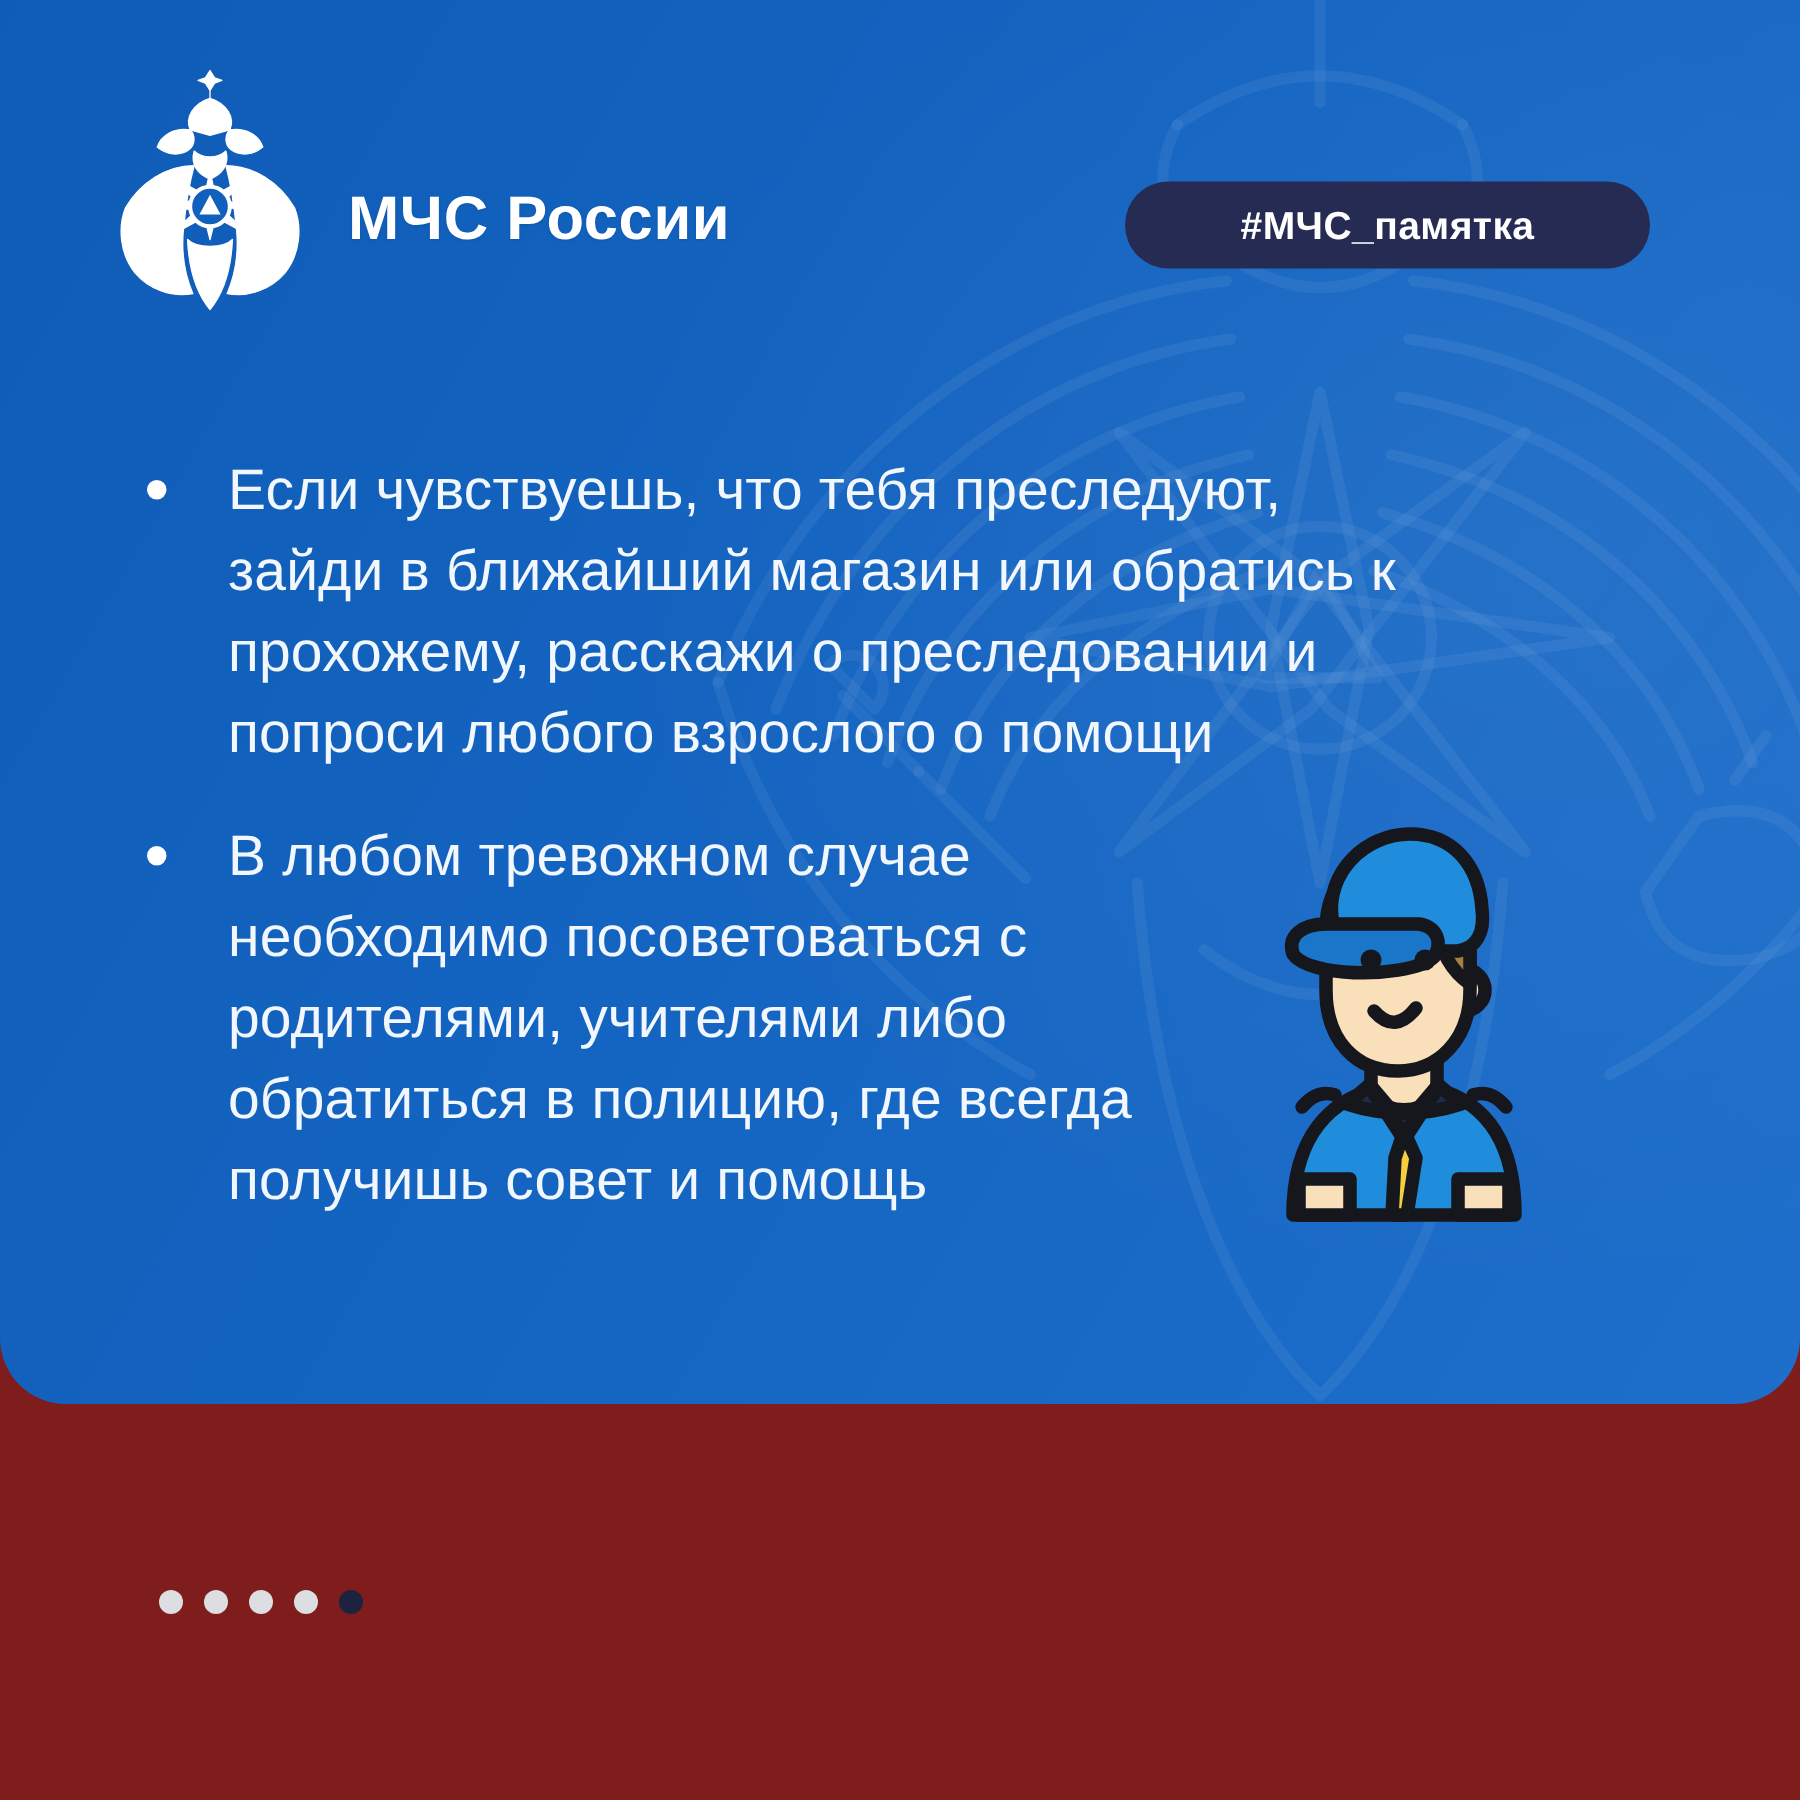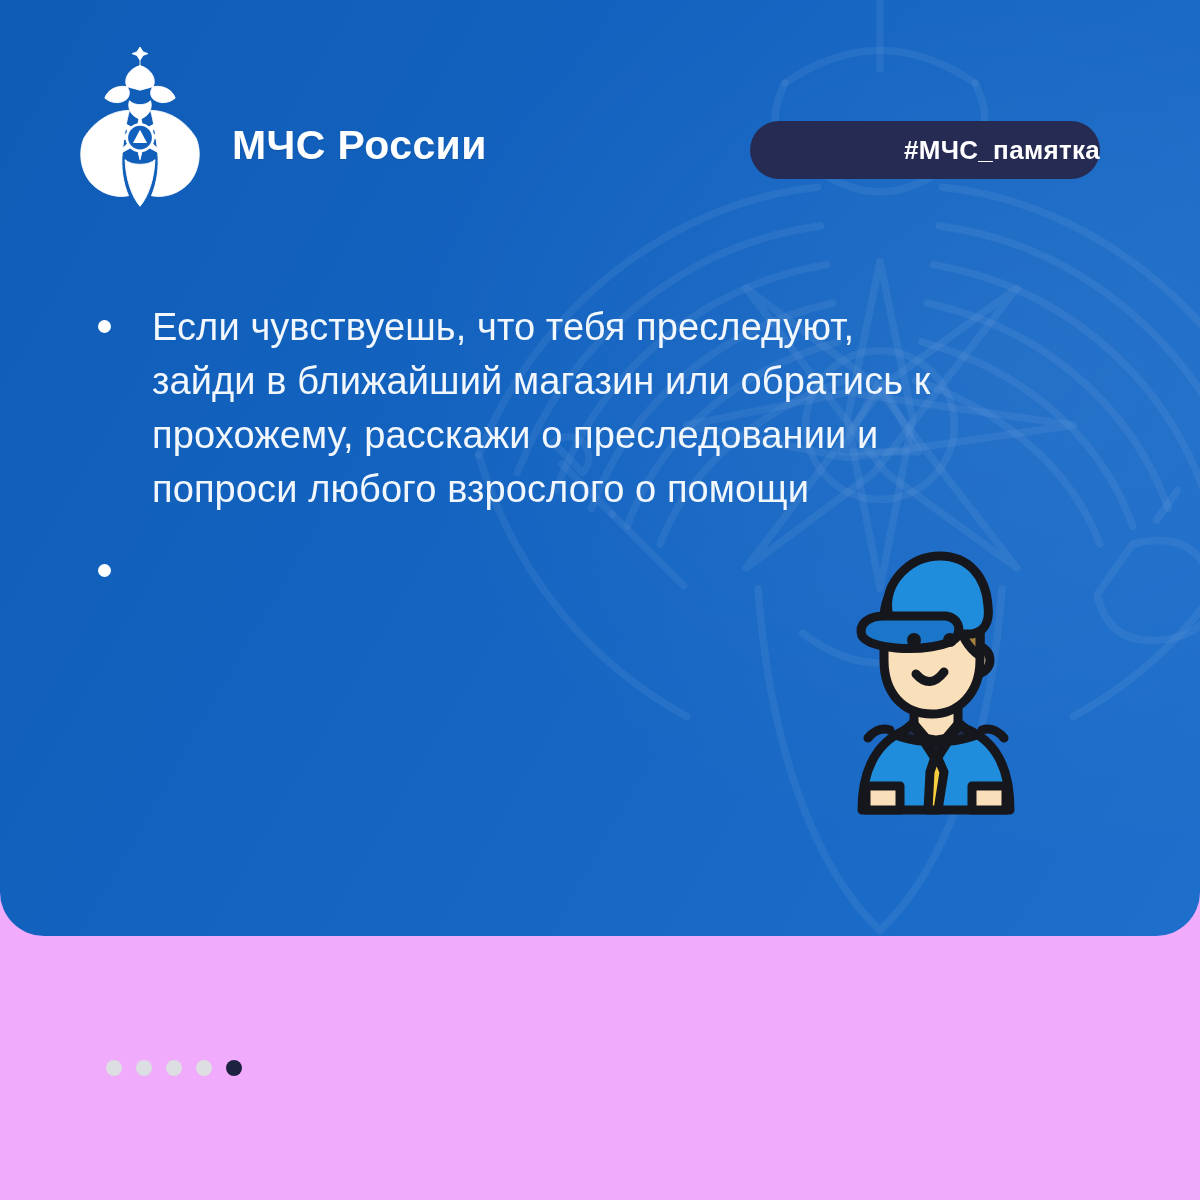--- a/index.html
+++ b/index.html
@@ -2,21 +2,21 @@
 <html><head>
 <meta charset="utf-8">
 <style>
   * { box-sizing: border-box; margin: 0; padding: 0; }
   html, body {
     width: 1200px; height: 1200px;
     background: #f8f9fa;
     font-family: "Liberation Sans", sans-serif;
     overflow: hidden;
   }
-  #stage { position: relative; width: 1200px; height: 1200px; background: #f0abfc; }
+  #stage { position: relative; width: 1200px; height: 1200px; background: #7f1d1d; }
 
   
   .card {
     position: absolute; left: 0; top: 0; width: 1200px; height: 936px;
     background: #1160bd;
     background-image:
       radial-gradient(ellipse 900px 700px at 85% 40%, rgba(255,255,255,.055), rgba(255,255,255,0) 70%),
       linear-gradient(120deg, #0f5cb6 0%, #1363c0 42%, #1e6fcb 100%);
     border-bottom-left-radius: 44px;
     border-bottom-right-radius: 44px;
@@ -36,21 +36,21 @@
   .brand-title {
     position: absolute; left: 232px; top: 122px;
     font-size: 41px; font-weight: bold; color: #ffffff;
     letter-spacing: .4px; white-space: nowrap;
     text-shadow: 0 1px 2px rgba(0,0,0,.10);
   }
   .hashtag-badge {
     position: absolute; left: 750px; top: 121px;
     width: 350px; height: 58px; border-radius: 29px;
     background: #262b54;
-    display: flex; align-items: center; justify-content: flex-end;
+    display: flex; align-items: center; justify-content: center;
     color: #ffffff; font-size: 26px; font-weight: bold;
     letter-spacing: .3px;
   }
 
   
   .bullet-list { position: absolute; left: 98px; top: 300px; width: 900px; }
   .bullet-item { position: relative; display: flex; align-items: flex-start; }
   .bullet-item.first { margin-bottom: 28px; }
   .bullet-dot {
     flex: 0 0 auto; width: 13px; height: 13px; border-radius: 50%;
@@ -164,20 +164,21 @@
 
     <div class="bullet-list">
 
       <div class="bullet-item first">
         <span class="bullet-dot"></span>
         <span class="bullet-text">Если чувствуешь, что тебя преследуют, зайди в ближайший магазин или обратись к прохожему, расскажи о преследовании и попроси любого взрослого о помощи</span>
       </div>
 
       <div class="bullet-item second">
         <span class="bullet-dot"></span>
+        <span class="bullet-text">В любом тревожном случае необходимо посоветоваться с родителями, учителями либо обратиться в полицию, где всегда получишь совет и помощь</span>
       </div>
     </div>
 
     <div class="officer">
       <svg viewBox="0 0 190 290">
         <g stroke="#16161d" stroke-width="9" stroke-linejoin="round" stroke-linecap="round">
 
           <path d="M22 282 C 22 228, 48 206, 76 198 L 118 198 C 146 206, 170 228, 170 282 Z" fill="#1f8ddb"></path>
 
           <path d="M26 258 L60 258 L60 282 L26 282 Z" fill="#fadfbb"></path>

